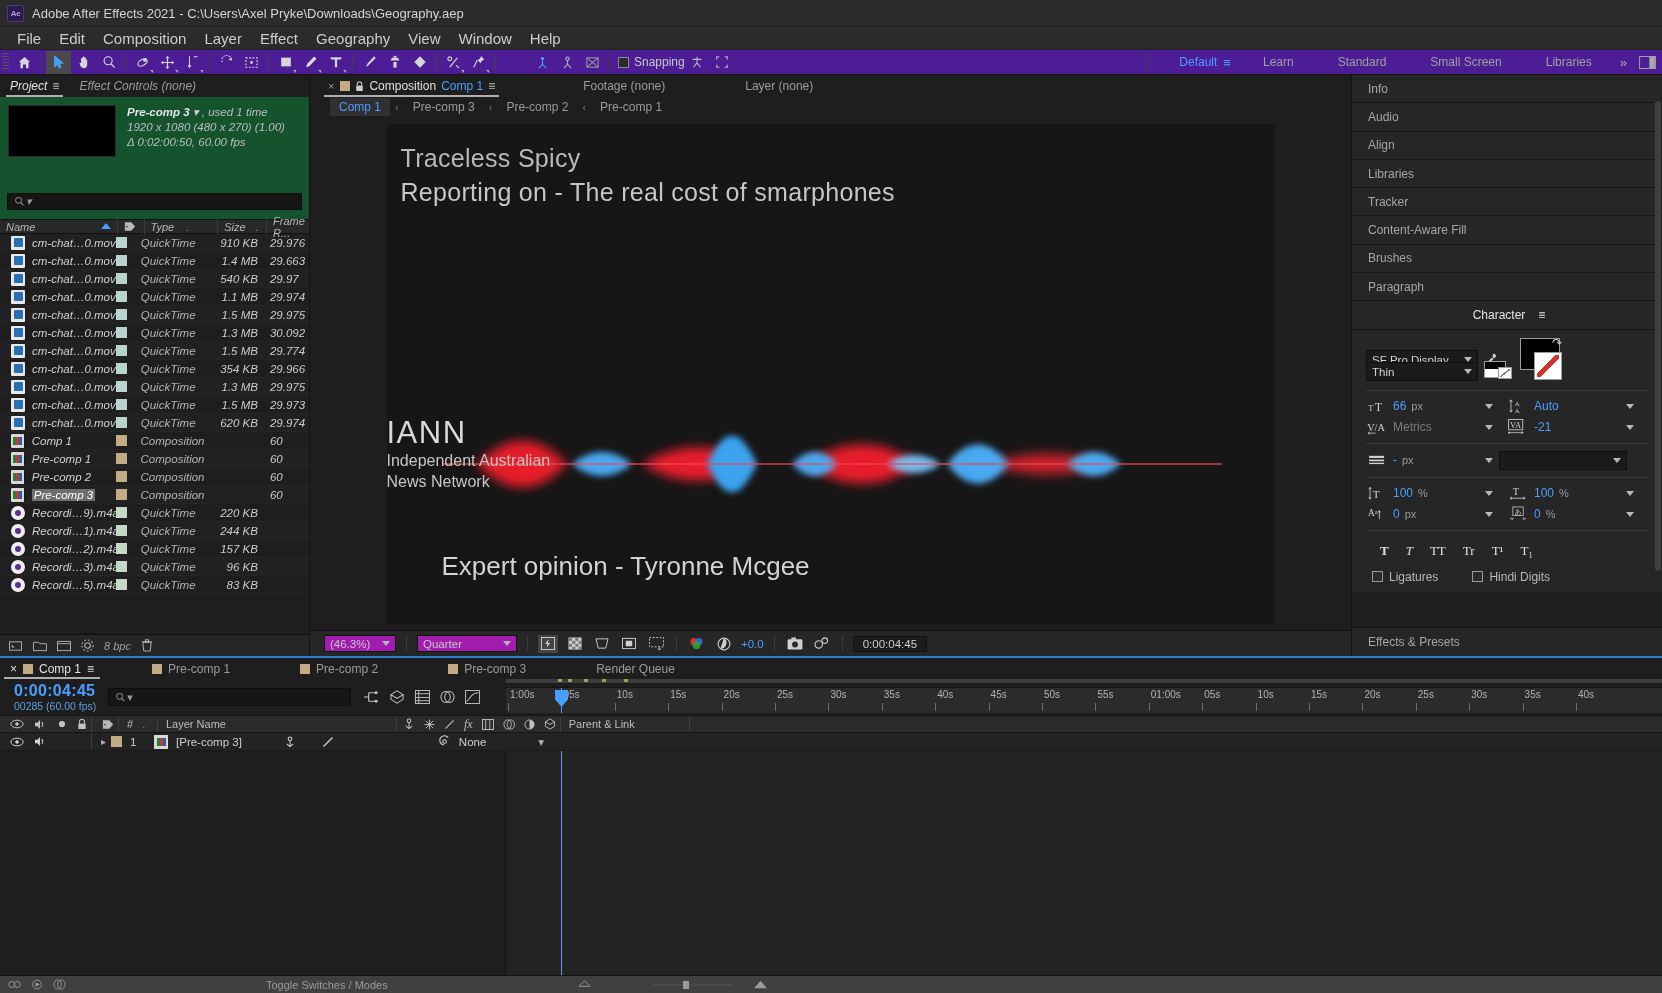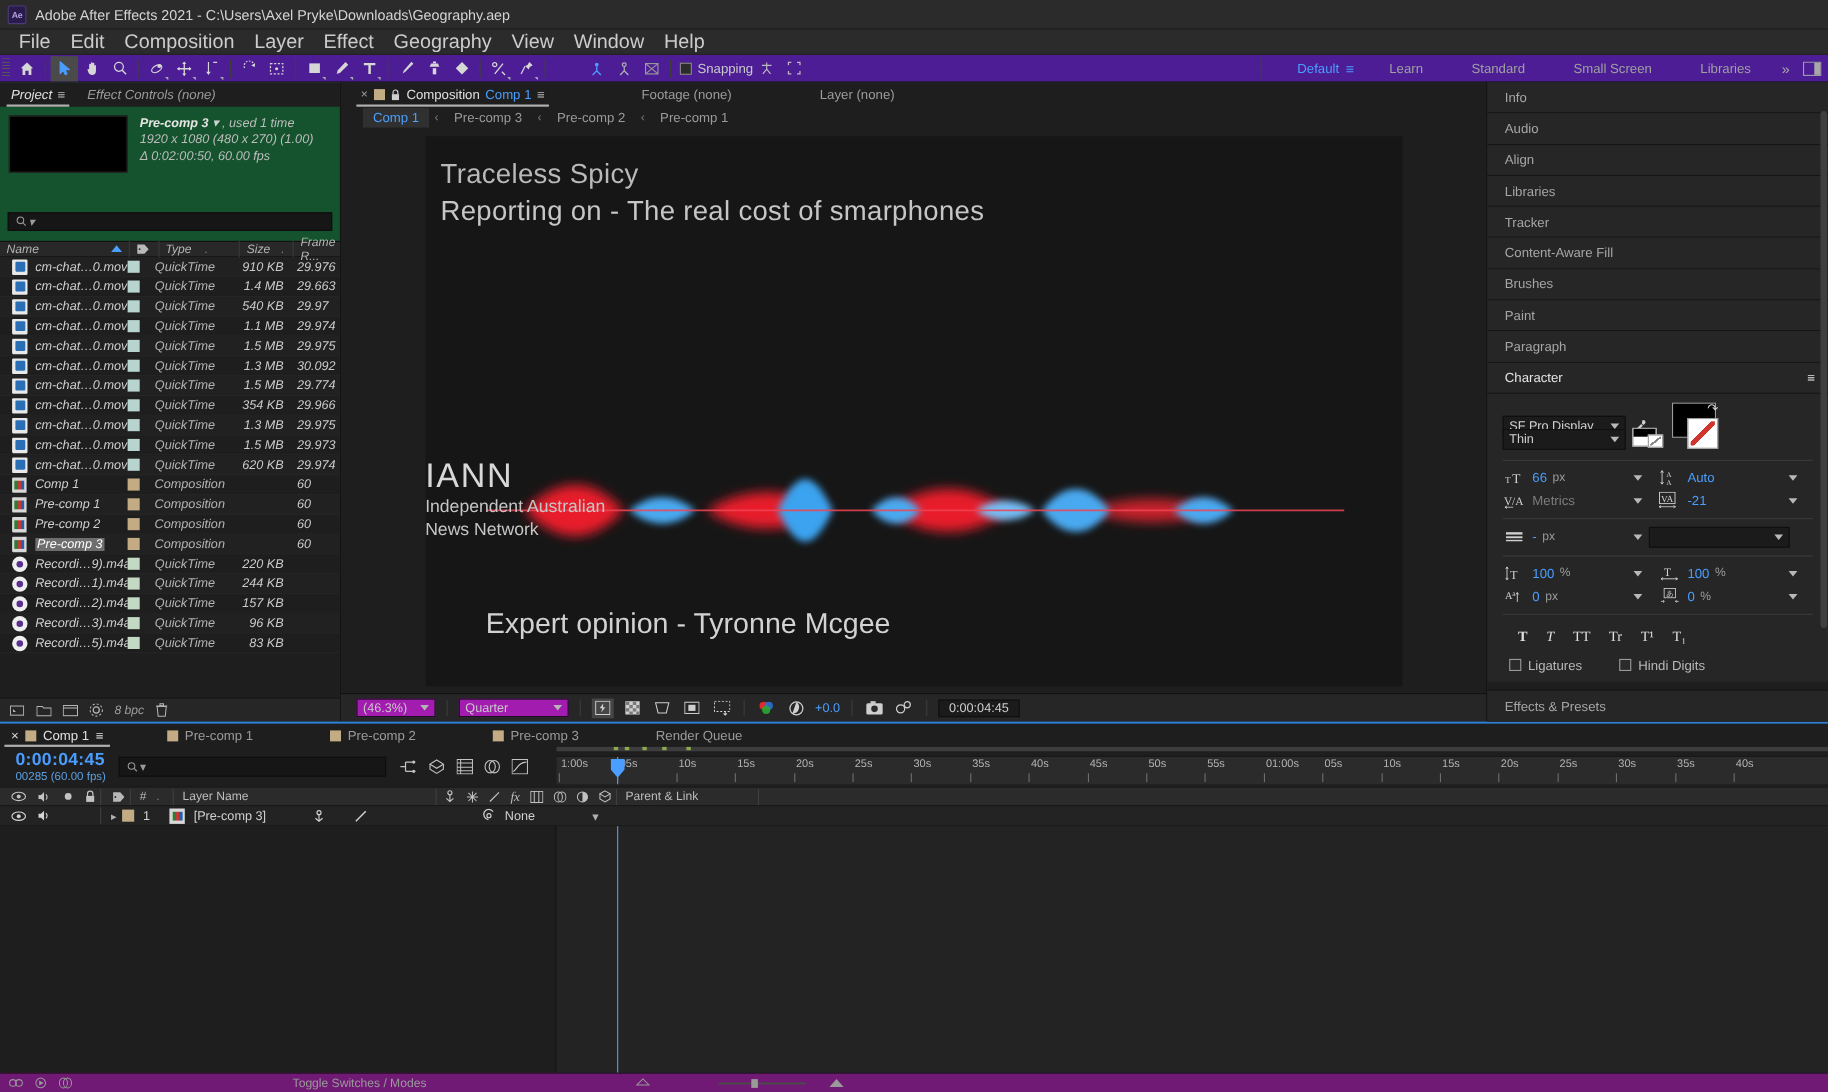--- a/index.html
+++ b/index.html
@@ -12,21 +12,21 @@
   .app { width:1662px; height:993px; position:relative; display:flex; flex-direction:column; background:#262626; }
 
   
   .titlebar { height:27px; background:#2b2b2b; display:flex; align-items:center; padding-left:7px; flex:0 0 27px; border-bottom:1px solid #1b1b1b;}
   .ae-logo { width:17px; height:17px; background:#2a1b4d; border:1px solid #4b3b7a; color:#b39ddb; font-size:8px; font-weight:bold;
              display:flex; align-items:center; justify-content:center; border-radius:2px; margin-right:8px; letter-spacing:-0.3px;}
   .title-text { font-size:13px; color:#d4d4d4; }
 
   
   .menubar { height:22px; background:#2b2b2b; display:flex; align-items:center; padding-left:8px; flex:0 0 22px; }
-  .menu-item { padding:2px 9px; font-size:18px; color:#cccccc; cursor:default; }
+  .menu-item { padding:2px 9px; font-size:15px; color:#cccccc; cursor:default; }
 
   
   .toolbar { height:26px; background:#4c1d95; display:flex; align-items:center; flex:0 0 26px;
              border-top:1px solid #222; border-bottom:1px solid #141414; padding-left:2px;}
   .grip { width:7px; height:18px; margin-right:3px;
           background:repeating-linear-gradient(to bottom,#555 0px,#555 1px,transparent 1px,transparent 3px);}
   .tool { width:25px; height:23px; display:flex; align-items:center; justify-content:center; color:#cfcfcf; position:relative;}
   .tool.sel { background:#4a4a4a; }
   .tool.sel svg { fill:#4a9eff; stroke:#4a9eff;}
   .tool .car { position:absolute; right:2px; bottom:1px; width:0;height:0;
@@ -113,21 +113,21 @@
   .selbox .cv { width:0;height:0;border-left:4px solid transparent;border-right:4px solid transparent;border-top:5px solid #b5b5b5; margin-left:8px;}
   .cfi { width:20px;height:18px; display:flex;align-items:center;justify-content:center; color:#c0c0c0;}
   .cfi.on { background:#454545; }
   .csep { width:1px;height:15px;background:#3c3c3c; margin:0 3px;}
   .tcbox { background:#1b1b1b; border:1px solid #0f0f0f; padding:1px 9px; color:#cfcfcf; font-size:11.5px;}
 
   
   .rdock { width:310px; background:#1e1e1e; display:flex; flex-direction:column; position:relative;}
   .racc { height:28.3px; display:flex; align-items:center; padding-left:16px; font-size:12px; color:#a6a6a6;
           border-bottom:1px solid #161616; background:#262626; flex:0 0 28.3px;}
-  .racc.cur { color:#e4e4e4; background:#262626; justify-content:space-between; padding-right:12px;gap:13px;}
+  .racc.cur { color:#e4e4e4; background:#262626; justify-content:center; padding-right:12px;gap:13px;}
   .char-body { background:#262626; padding:8px 14px 6px 14px; flex:0 0 auto; }
   .crow { display:flex; align-items:center; gap:6px; margin-bottom:5px; }
   .fbox { height:19px; background:#1b1b1b; border:1px solid #0f0f0f; display:flex; align-items:center; justify-content:space-between; padding:0 5px; color:#d2d2d2; font-size:11.5px;}
   .caret { width:0;height:0;border-left:4px solid transparent;border-right:4px solid transparent;border-top:5px solid #b9b9b9;}
   .eyed { color:#c8c8c8; font-size:14px; }
   .swgroup { position:relative; width:58px; height:44px;}
   .sw-fill { position:absolute; left:16px; top:0; width:40px;height:32px; background:#000; border:1px solid #9b9b9b;}
   .sw-str  { position:absolute; left:30px; top:14px; width:28px;height:28px; background:#fff; border:1px solid #9b9b9b;}
   .sw-str:after{ content:""; position:absolute; left:2px;top:2px;right:2px;bottom:2px;
         background:linear-gradient(to bottom right,transparent 43%,#d0342c 43%,#d0342c 57%,transparent 57%);}
@@ -172,21 +172,21 @@
   .rtick i { position:absolute; left:0; top:15px; width:1px; height:8px; background:#6e6e6e; display:block;}
   .rtick span{ position:absolute; left:2px; top:1px; white-space:nowrap;}
   .layerhdr { height:18px; background:#2b2b2b; display:flex; align-items:center; font-size:11px; color:#bdbdbd; border-top:1px solid #151515; border-bottom:1px solid #151515;}
   .lcol { display:flex; align-items:center; height:18px;}
   .lsep { width:1px; height:15px; background:#3f3f3f; margin:0 4px;}
   .layerrow { height:18px; background:#232323; display:flex; align-items:center; font-size:11.5px; color:#d0d0d0; border-bottom:1px solid #1a1a1a;}
   .tl-body { flex:1 1 auto; display:flex; min-height:0;}
   .tl-bodyleft { width:506px; background:#1e1e1e; border-right:1px solid #111;}
   .tl-bodyright{ flex:1 1 auto; background:#232323; position:relative;}
   .playhead { position:absolute; top:0; bottom:0; width:1px; background:#4a9eff; }
-  .tl-foot { height:18px; background:#701a75; border-top:1px solid #111; display:flex; align-items:center; padding-left:8px; gap:10px; font-size:11px; color:#9a9a9a;}
+  .tl-foot { height:18px; background:#404040; border-top:1px solid #111; display:flex; align-items:center; padding-left:8px; gap:10px; font-size:11px; color:#9a9a9a;}
   .wsbar { position:absolute; left:0; right:0; top:0; height:4px; background:#3d3d3d;}
   .kfmark { position:absolute; top:0; width:4px; height:3px; background:#8ea94f;}
   svg { display:block; }
 </style>
 </head>
 <body>
 
 <div class="app">
 
   <div class="titlebar">
@@ -790,21 +790,20 @@
 
     <div class="rdock">
       <div id="raccs">
           <div class="racc">Info</div>
           <div class="racc">Audio</div>
           <div class="racc">Align</div>
           <div class="racc">Libraries</div>
           <div class="racc">Tracker</div>
           <div class="racc">Content-Aware Fill</div>
           <div class="racc">Brushes</div>
-          <div class="racc">Paint</div>
           <div class="racc">Paragraph</div>
         </div>
 
       <div class="racc cur">
         <span>Character</span>
         <span>≡</span>
       </div>
 
       <div class="char-body">
         <div class="crow">

